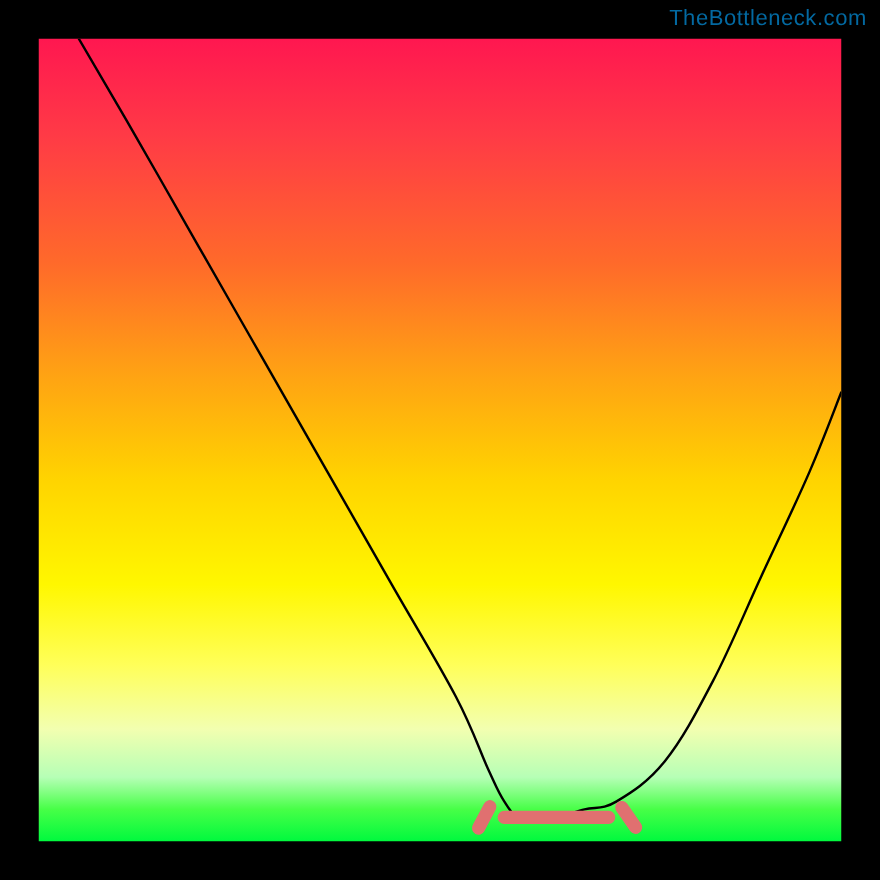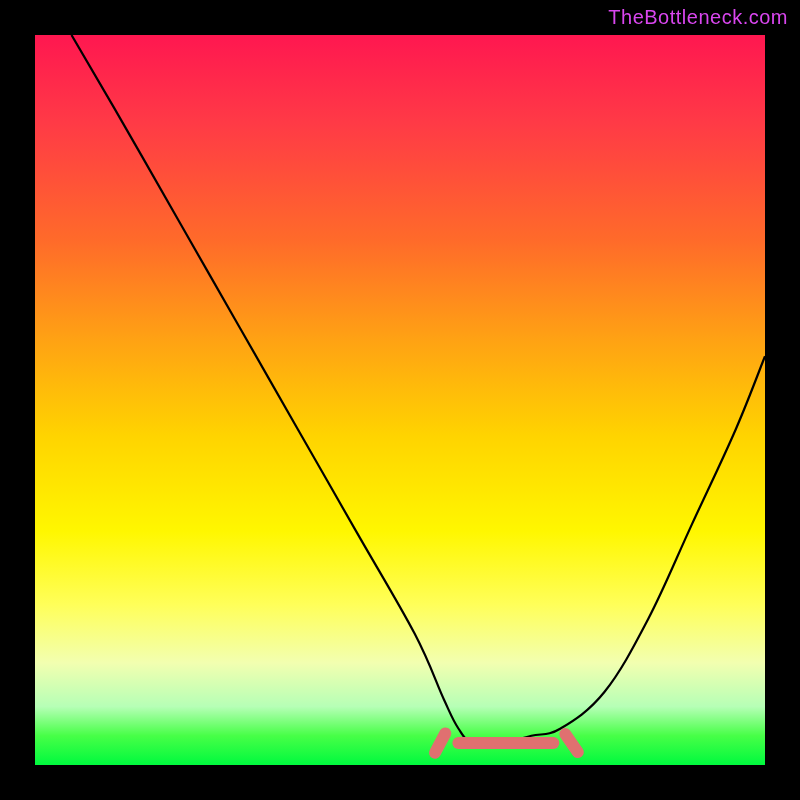--- a/index.html
+++ b/index.html
@@ -14,21 +14,21 @@
   .frame {
     position: relative;
     width: 800px;
     height: 800px;
     background: #000;
   }
   .watermark {
     position: absolute;
     top: 6px;
     right: 12px;
-    color: #d946ef;
+    color: #0369a1;
     font-size: 20px;
     font-weight: 500;
     letter-spacing: 0.5px;
     z-index: 30;
   }
   .plot {
     position: absolute;
     left: 35px;
     top: 35px;
     width: 730px;

